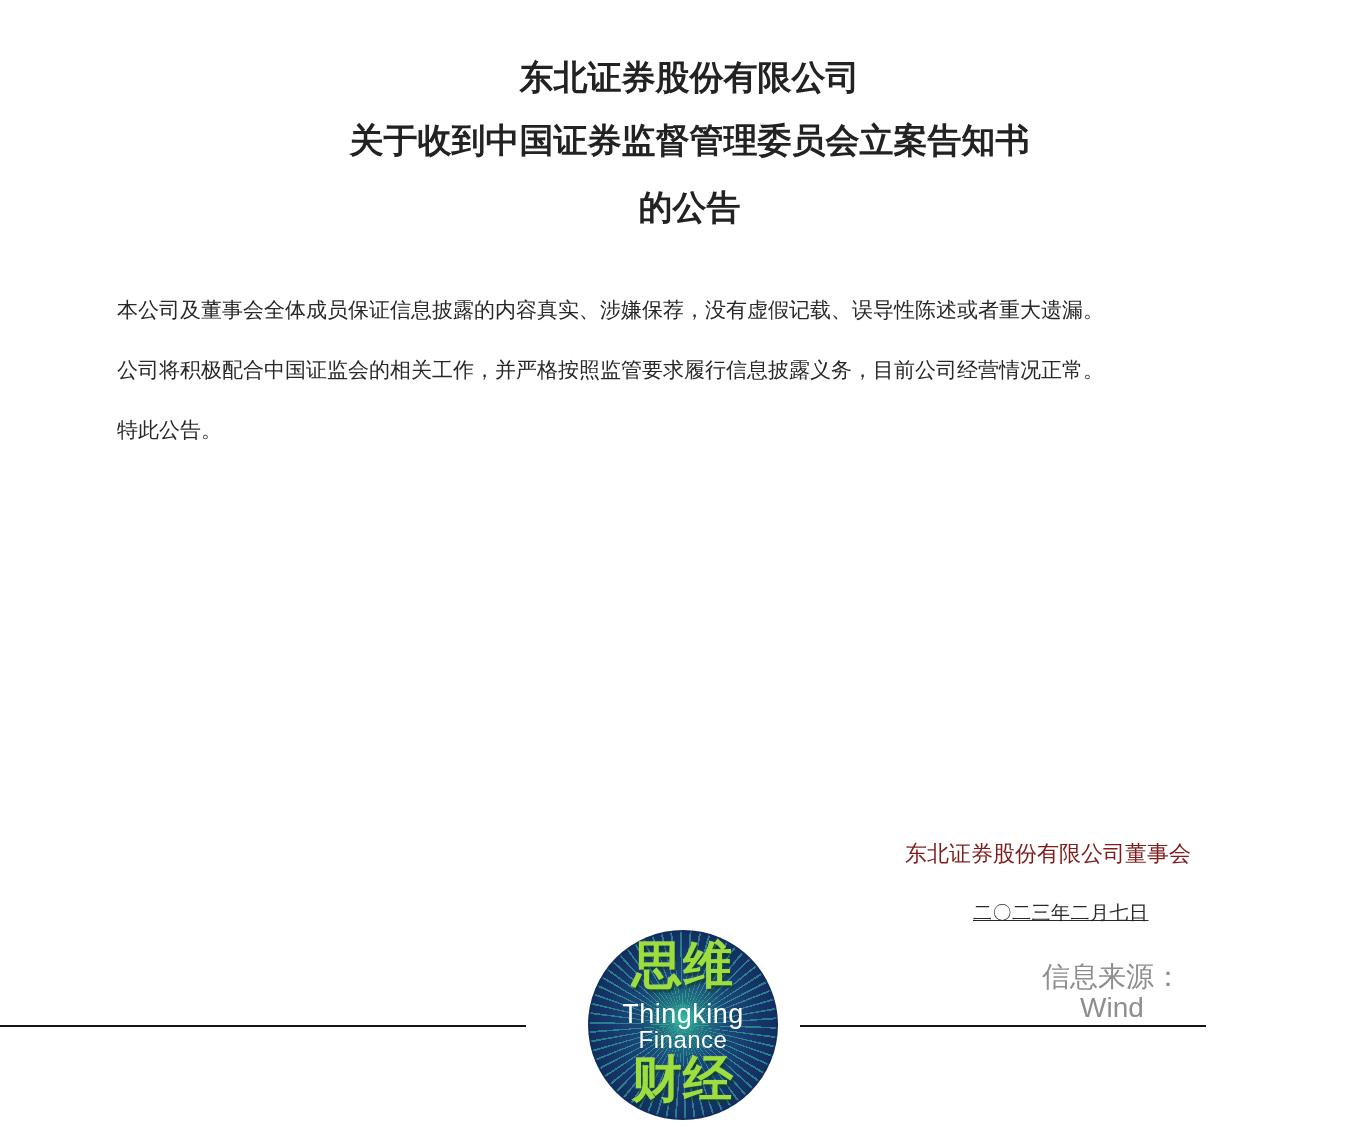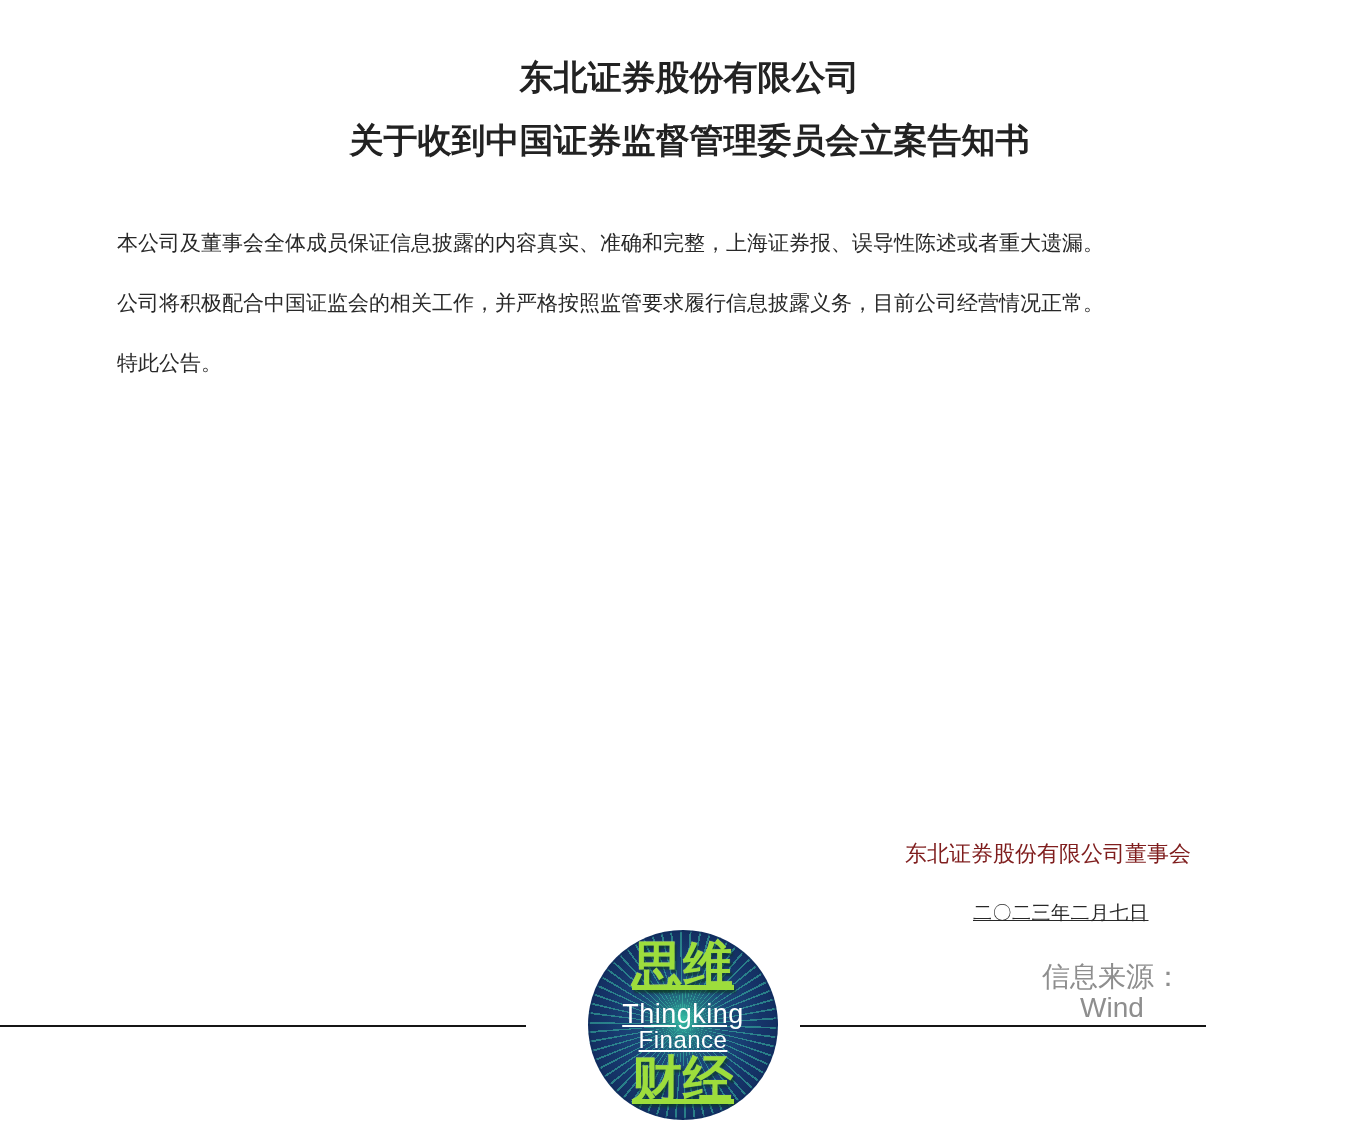--- a/index.html
+++ b/index.html
@@ -60,21 +60,21 @@
         rgba(58,190,165,0)   3.3deg 5.8deg),
       radial-gradient(circle at 50% 47%,
         rgba(54,196,166,0.95) 0%,
         rgba(44,156,136,0.55) 14%,
         rgba(32,96,124,0.25)  32%,
         rgba(20,60,110,0)     56%),
       radial-gradient(circle at 50% 50%,
         #1d4a82 0%, #183a72 45%, #122c5c 78%, #102750 100%);
     box-shadow: inset 0 0 0 2px rgba(16,45,95,0.85);
   }
-  .logo-text { position:absolute; left:0; width:100%; text-align:center;text-decoration:underline; }
+  .logo-text { position:absolute; left:0; width:100%; text-align:center; }
   .logo-cn {
     font-family:"Liberation Sans","DejaVu Sans",sans-serif;
     font-weight:bold;
     font-size:50px; line-height:1;
     color:#9ddd3c;
     text-shadow:2px 3px 2px rgba(12,58,38,0.65), 0 0 1px rgba(255,255,255,0.5);
     letter-spacing:1px;
   }
   .logo-cn-top    { top:10px; }
   .logo-cn-bottom { top:124px;text-align:center; }
@@ -87,22 +87,23 @@
   .logo-en2 { top:98px; font-size:24px; }
 </style>
 </head>
 <body>
 
 <div class="page">
 
   <div class="content">
     <div class="title t1">东北证券股份有限公司</div>
     <div class="title t2">关于收到中国证券监督管理委员会立案告知书</div>
+    <div class="title t3">的公告</div>
 
-    <p class="para p1">本公司及董事会全体成员保证信息披露的内容真实、准确和完整，上海证券报、误导性陈述或者重大遗漏。</p>
+    <p class="para p1">本公司及董事会全体成员保证信息披露的内容真实、涉嫌保荐，没有虚假记载、误导性陈述或者重大遗漏。</p>
     <p class="para p3">公司将积极配合中国证监会的相关工作，并严格按照监管要求履行信息披露义务，目前公司经营情况正常。</p>
     <p class="para p5">特此公告。</p>
   </div>
 
   <div class="sig">东北证券股份有限公司董事会</div>
 
   <div class="date">二〇二三年二月七日</div>
 
   <div class="source">信息来源：Wind</div>
 

